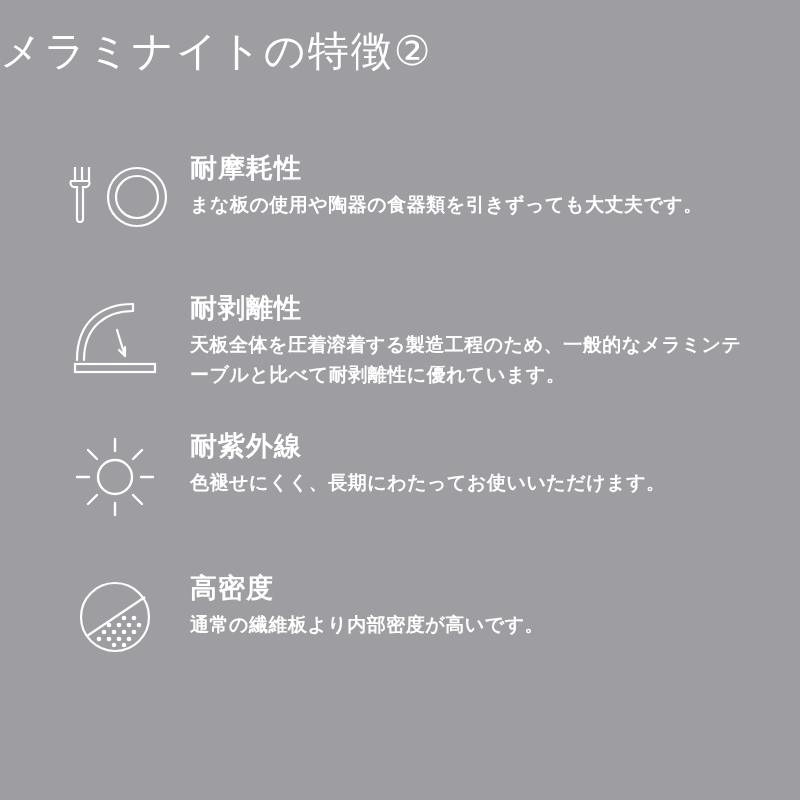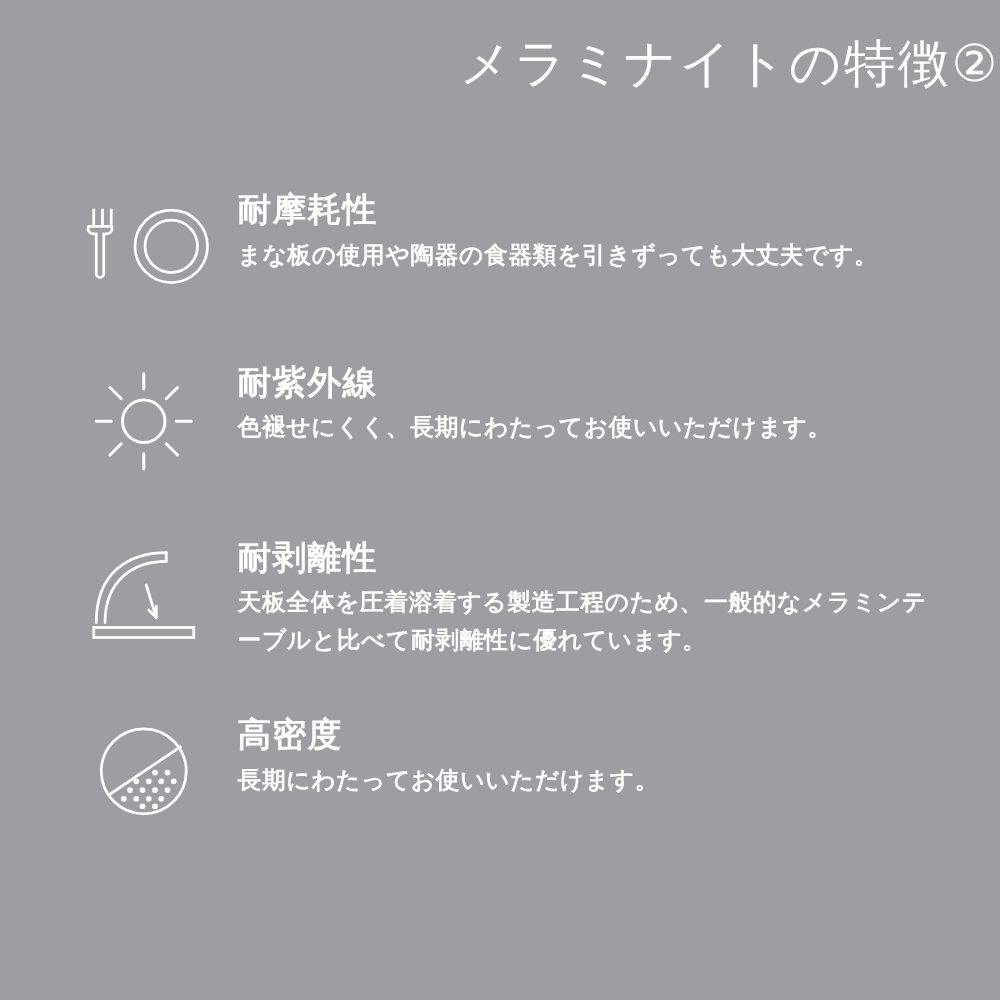--- a/index.html
+++ b/index.html
@@ -18,21 +18,21 @@
     position: relative;
     width: 800px;
     height: 800px;
     box-sizing: border-box;
   }
   .page-title {
     position: absolute;
     left: 0;
     top: 24px;
     width: 800px;
-    text-align: right;
+    text-align: left;
     font-size: 41px;
     font-weight: 500;
     letter-spacing: 2px;
     color: #ffffff;
     white-space: nowrap;
   }
 
   .feature-list {
     position: absolute;
     left: 0;
@@ -109,57 +109,57 @@
           <circle cx="82" cy="40" r="29"></circle>
           <circle cx="82" cy="40" r="21"></circle>
         </svg>
       </div>
       <div class="text-cell">
         <div class="feature-title">耐摩耗性</div>
         <div class="feature-desc">まな板の使用や陶器の食器類を引きずっても大丈夫です。</div>
       </div>
     </div>
 
+    <div class="feature f2">
+      <div class="icon-cell">
+        <svg width="120" height="95" viewBox="0 0 120 95" fill="none" stroke="#ffffff" stroke-width="2.2" stroke-linecap="round">
+
+          <path d="M22 70 C22 30 48 14 78 14"></path>
+          <path d="M29 70 C29 36 52 21 78 21"></path>
+          <path d="M78 14 L78 21"></path>
+
+          <rect x="20" y="74" width="80" height="8"></rect>
+
+          <line x1="62" y1="40" x2="70" y2="66"></line>
+          <path d="M70 66 L64 60 M70 66 L70 57"></path>
+        </svg>
+      </div>
+      <div class="text-cell">
+        <div class="feature-title">耐剥離性</div>
+        <div class="feature-desc">天板全体を圧着溶着する製造工程のため、一般的なメラミンテーブルと比べて耐剥離性に優れています。</div>
+      </div>
+    </div>
+
     <div class="feature f1">
       <div class="icon-cell">
         <svg width="110" height="100" viewBox="0 0 110 100" fill="none" stroke="#ffffff" stroke-width="2.4" stroke-linecap="round">
           <circle cx="55" cy="52" r="17"></circle>
           <line x1="55" y1="14" x2="55" y2="26"></line>
           <line x1="55" y1="78" x2="55" y2="90"></line>
           <line x1="17" y1="52" x2="29" y2="52"></line>
           <line x1="81" y1="52" x2="93" y2="52"></line>
           <line x1="28" y1="25" x2="37" y2="34"></line>
           <line x1="73" y1="70" x2="82" y2="79"></line>
           <line x1="82" y1="25" x2="73" y2="34"></line>
           <line x1="37" y1="70" x2="28" y2="79"></line>
         </svg>
       </div>
       <div class="text-cell">
         <div class="feature-title">耐紫外線</div>
         <div class="feature-desc">色褪せにくく、長期にわたってお使いいただけます。</div>
-      </div>
-    </div>
-
-    <div class="feature f2">
-      <div class="icon-cell">
-        <svg width="120" height="95" viewBox="0 0 120 95" fill="none" stroke="#ffffff" stroke-width="2.2" stroke-linecap="round">
-
-          <path d="M22 70 C22 30 48 14 78 14"></path>
-          <path d="M29 70 C29 36 52 21 78 21"></path>
-          <path d="M78 14 L78 21"></path>
-
-          <rect x="20" y="74" width="80" height="8"></rect>
-
-          <line x1="62" y1="40" x2="70" y2="66"></line>
-          <path d="M70 66 L64 60 M70 66 L70 57"></path>
-        </svg>
-      </div>
-      <div class="text-cell">
-        <div class="feature-title">耐剥離性</div>
-        <div class="feature-desc">天板全体を圧着溶着する製造工程のため、一般的なメラミンテーブルと比べて耐剥離性に優れています。</div>
       </div>
     </div>
 
     <div class="feature f3">
       <div class="icon-cell">
         <svg width="110" height="95" viewBox="0 0 110 95" fill="none" stroke="#ffffff" stroke-width="2.2">
           <circle cx="55" cy="47" r="34"></circle>
           <line x1="27" y1="66" x2="85" y2="27"></line>
           <g fill="#ffffff" stroke="none">
             <circle cx="44" cy="62" r="2.3"></circle>
@@ -176,18 +176,18 @@
             <circle cx="69" cy="69" r="2.3"></circle>
             <circle cx="64" cy="48" r="2.3"></circle>
             <circle cx="74" cy="48" r="2.3"></circle>
             <circle cx="54" cy="75" r="2.3"></circle>
             <circle cx="64" cy="75" r="2.3"></circle>
           </g>
         </svg>
       </div>
       <div class="text-cell">
         <div class="feature-title">高密度</div>
-        <div class="feature-desc">長期にわたってお使いいただけます。</div>
+        <div class="feature-desc">通常の繊維板より内部密度が高いです。</div>
       </div>
     </div>
 
   </div>
 </div>
 
 </body></html>

